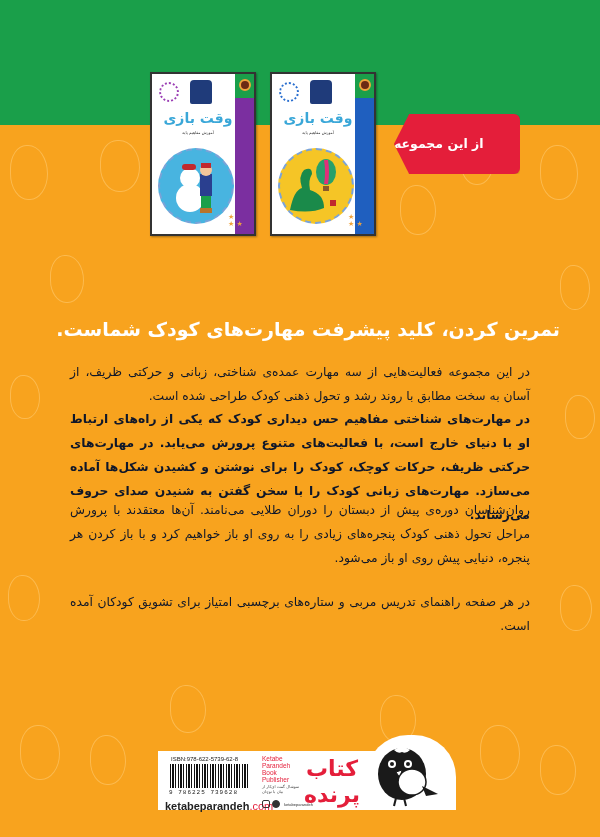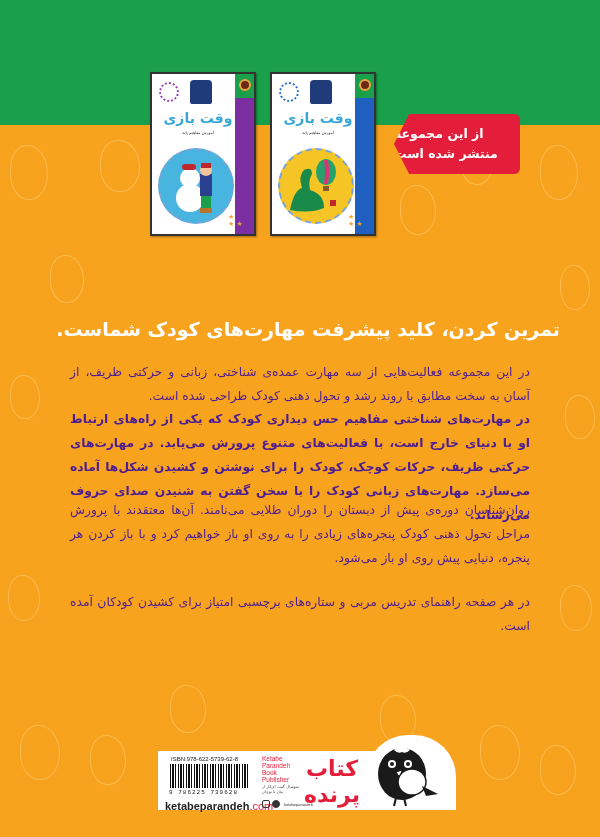--- a/index.html
+++ b/index.html
@@ -14,21 +14,21 @@
   .book .mascot { position: absolute; right: 3px; top: 5px; width: 12px; height: 12px; border-radius: 50%; background: #6b2a14; border: 2px solid #f0a33c; }
   .book .badge { position: absolute; left: 7px; top: 8px; width: 20px; height: 20px; border-radius: 50%; border: 2px dotted; background: #fff; }
   .book .logo-box { position: absolute; left: 38px; top: 6px; width: 22px; height: 24px; background: #1f3b7a; border-radius: 4px 4px 2px 2px; }
   .book .title { position: absolute; left: 8px; top: 36px; width: 76px; text-align: center; font-weight: bold; font-size: 14px; color: #3aa7d8; direction: rtl; }
   .book .subtitle { position: absolute; left: 8px; top: 56px; width: 76px; text-align: center; font-size: 4px; color: #333; direction: rtl; }
   .book .circle { position: absolute; left: 6px; top: 74px; width: 76px; height: 76px; border-radius: 50%; border: 2px dashed #7aa3d8; }
   .book .stars { position: absolute; left: 76px; top: 140px; color: #f0a33c; font-size: 7px; line-height: 7px; }
   .tag { position: absolute; left: 394px; top: 114px; width: 126px; height: 60px; background: #e41e3a; border-radius: 0 6px 6px 0; clip-path: polygon(12% 0, 100% 0, 100% 100%, 12% 100%, 0 50%); box-shadow: 0 1px 2px rgba(0,0,0,0.2); display: flex; flex-direction: column; justify-content: center; align-items: flex-end; padding-right: 10px; direction: rtl; }
   .tag span { color: #fff; font-weight: bold; font-size: 12.5px; line-height: 20px; font-family: "DejaVu Sans", sans-serif; }
   .headline { position: absolute; left: 40px; top: 318px; width: 520px; text-align: right; direction: rtl; color: #fff; font-weight: bold; font-size: 19px; font-family: "DejaVu Sans", sans-serif; }
-  .body-text { position: absolute; left: 70px; width: 460px; text-align: justify; direction: rtl; color: #4c1d95; font-size: 12.3px; line-height: 24px; font-family: "DejaVu Sans", sans-serif; }
+  .body-text { position: absolute; left: 70px; width: 460px; text-align: justify; direction: rtl; color: #0f172a; font-size: 12.3px; line-height: 24px; font-family: "DejaVu Sans", sans-serif; }
   .p1 { top: 360px; }
   .p2 { top: 407px; font-weight: bold; }
   .p3 { top: 498px; }
   .p4 { top: 590px; }
   .label-strip { position: absolute; left: 158px; top: 751px; width: 228px; height: 59px; background: #fff; }
   .label-bubble { position: absolute; left: 366px; top: 735px; width: 90px; height: 75px; background: #fff; border-radius: 42px 42px 0 6px; }
   .isbn-text { position: absolute; left: 171px; top: 756px; font-size: 6px; color: #222; font-family: "Liberation Sans", sans-serif; }
   .barcode { position: absolute; left: 170px; top: 764px; width: 80px; height: 24px;
     background: repeating-linear-gradient(90deg, #111 0 1px, #fff 1px 2px, #111 2px 4px, #fff 4px 5px, #111 5px 6px, #fff 6px 8px); }
   .barcode-num { position: absolute; left: 169px; top: 789px; font-size: 6px; color: #222; letter-spacing: 1px; font-family: "Liberation Mono", monospace; }
@@ -105,28 +105,27 @@
       <path d="M44 10 Q46 22 44 34 L48 34 Q50 22 48 10 Z" fill="#e0307a"></path>
       <rect x="43" y="36" width="6" height="5" fill="#8a5a2a"></rect>
       <rect x="50" y="50" width="6" height="6" fill="#c0282d"></rect>
     </svg>
   </div>
   <div class="stars">★<br>★ ★</div>
 </div>
 
 <div class="tag">
   <span>از این مجموعه</span>
-  <span>منتشر شده است</span>
 </div>
 
 <div class="headline">تمرین کردن، کلید پیشرفت مهارت‌های کودک شماست.</div>
 <p class="body-text p1">در این مجموعه فعالیت‌هایی از سه مهارت عمده‌ی شناختی، زبانی و حرکتی ظریف، از آسان به سخت مطابق با روند رشد و تحول ذهنی کودک طراحی شده است.</p>
 <p class="body-text p2">در مهارت‌های شناختی مفاهیم حس دیداری کودک که یکی از راه‌های ارتباط او با دنیای خارج است، با فعالیت‌های متنوع پرورش می‌یابد. در مهارت‌های حرکتی ظریف، حرکات کوچک، کودک را برای نوشتن و کشیدن شکل‌ها آماده می‌سازد. مهارت‌های زبانی کودک را با سخن گفتن به شنیدن صدای حروف می‌رساند.</p>
 <p class="body-text p3">روان‌شناسان دوره‌ی پیش از دبستان را دوران طلایی می‌نامند. آن‌ها معتقدند با پرورش مراحل تحول ذهنی کودک پنجره‌های زیادی را به روی او باز خواهیم کرد و با باز کردن هر پنجره، دنیایی پیش روی او باز می‌شود.</p>
-<p class="body-text p4">در هر صفحه راهنمای تدریس مربی و ستاره‌های برچسبی امتیاز برای کشیدن کودکان آمده است.</p>
+<p class="body-text p4">در هر صفحه راهنمای تدریس مربی و ستاره‌های برچسبی امتیاز برای تشویق کودکان آمده است.</p>
 
 <div class="label-strip"></div>
 <div class="label-bubble"></div>
 <div class="isbn-text">ISBN:978-622-5739-62-8</div>
 <div class="barcode"></div>
 <div class="barcode-num">9 786225 739628</div>
 <div class="website"><span>ketabeparandeh</span><span class="dom">.com</span></div>
 <div class="pub-en">
   <div>Ketabe</div>
   <div>Parandeh</div>

